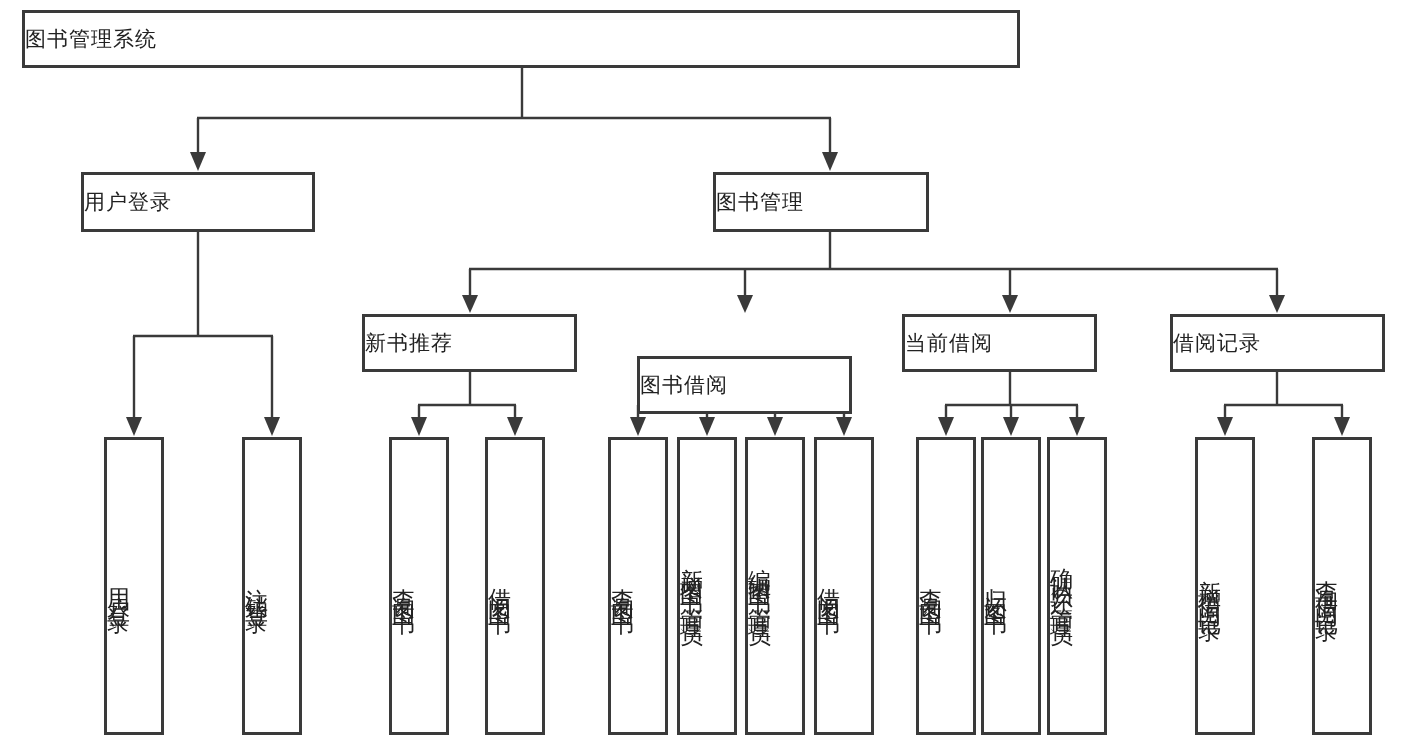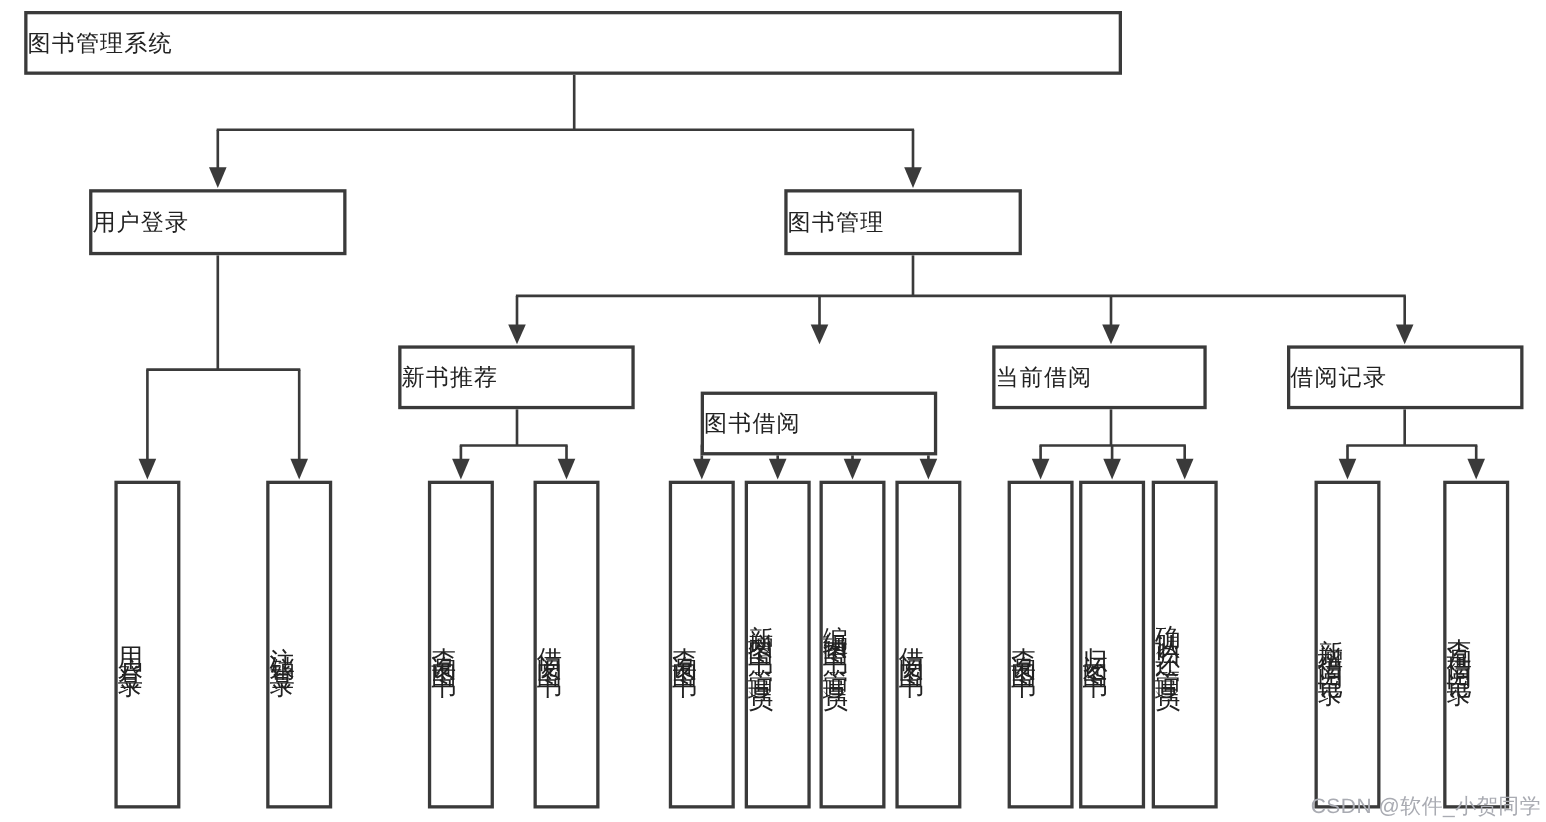--- a/index.html
+++ b/index.html
@@ -204,15 +204,14 @@
     <span class="v-label">确认归还（管理员）</span>
   </div>
 
   <div class="node leaf" style="left:1195px; top:437px; width:60px; height:298px;">
     <span class="v-label">新增借阅记录</span>
   </div>
   <div class="node leaf" style="left:1312px; top:437px; width:60px; height:298px;">
     <span class="v-label">查询借阅记录</span>
   </div>
 
-  <div class="watermark">CSDN @软件_小贺同学</div>
 
 </div>
 
 </body></html>

